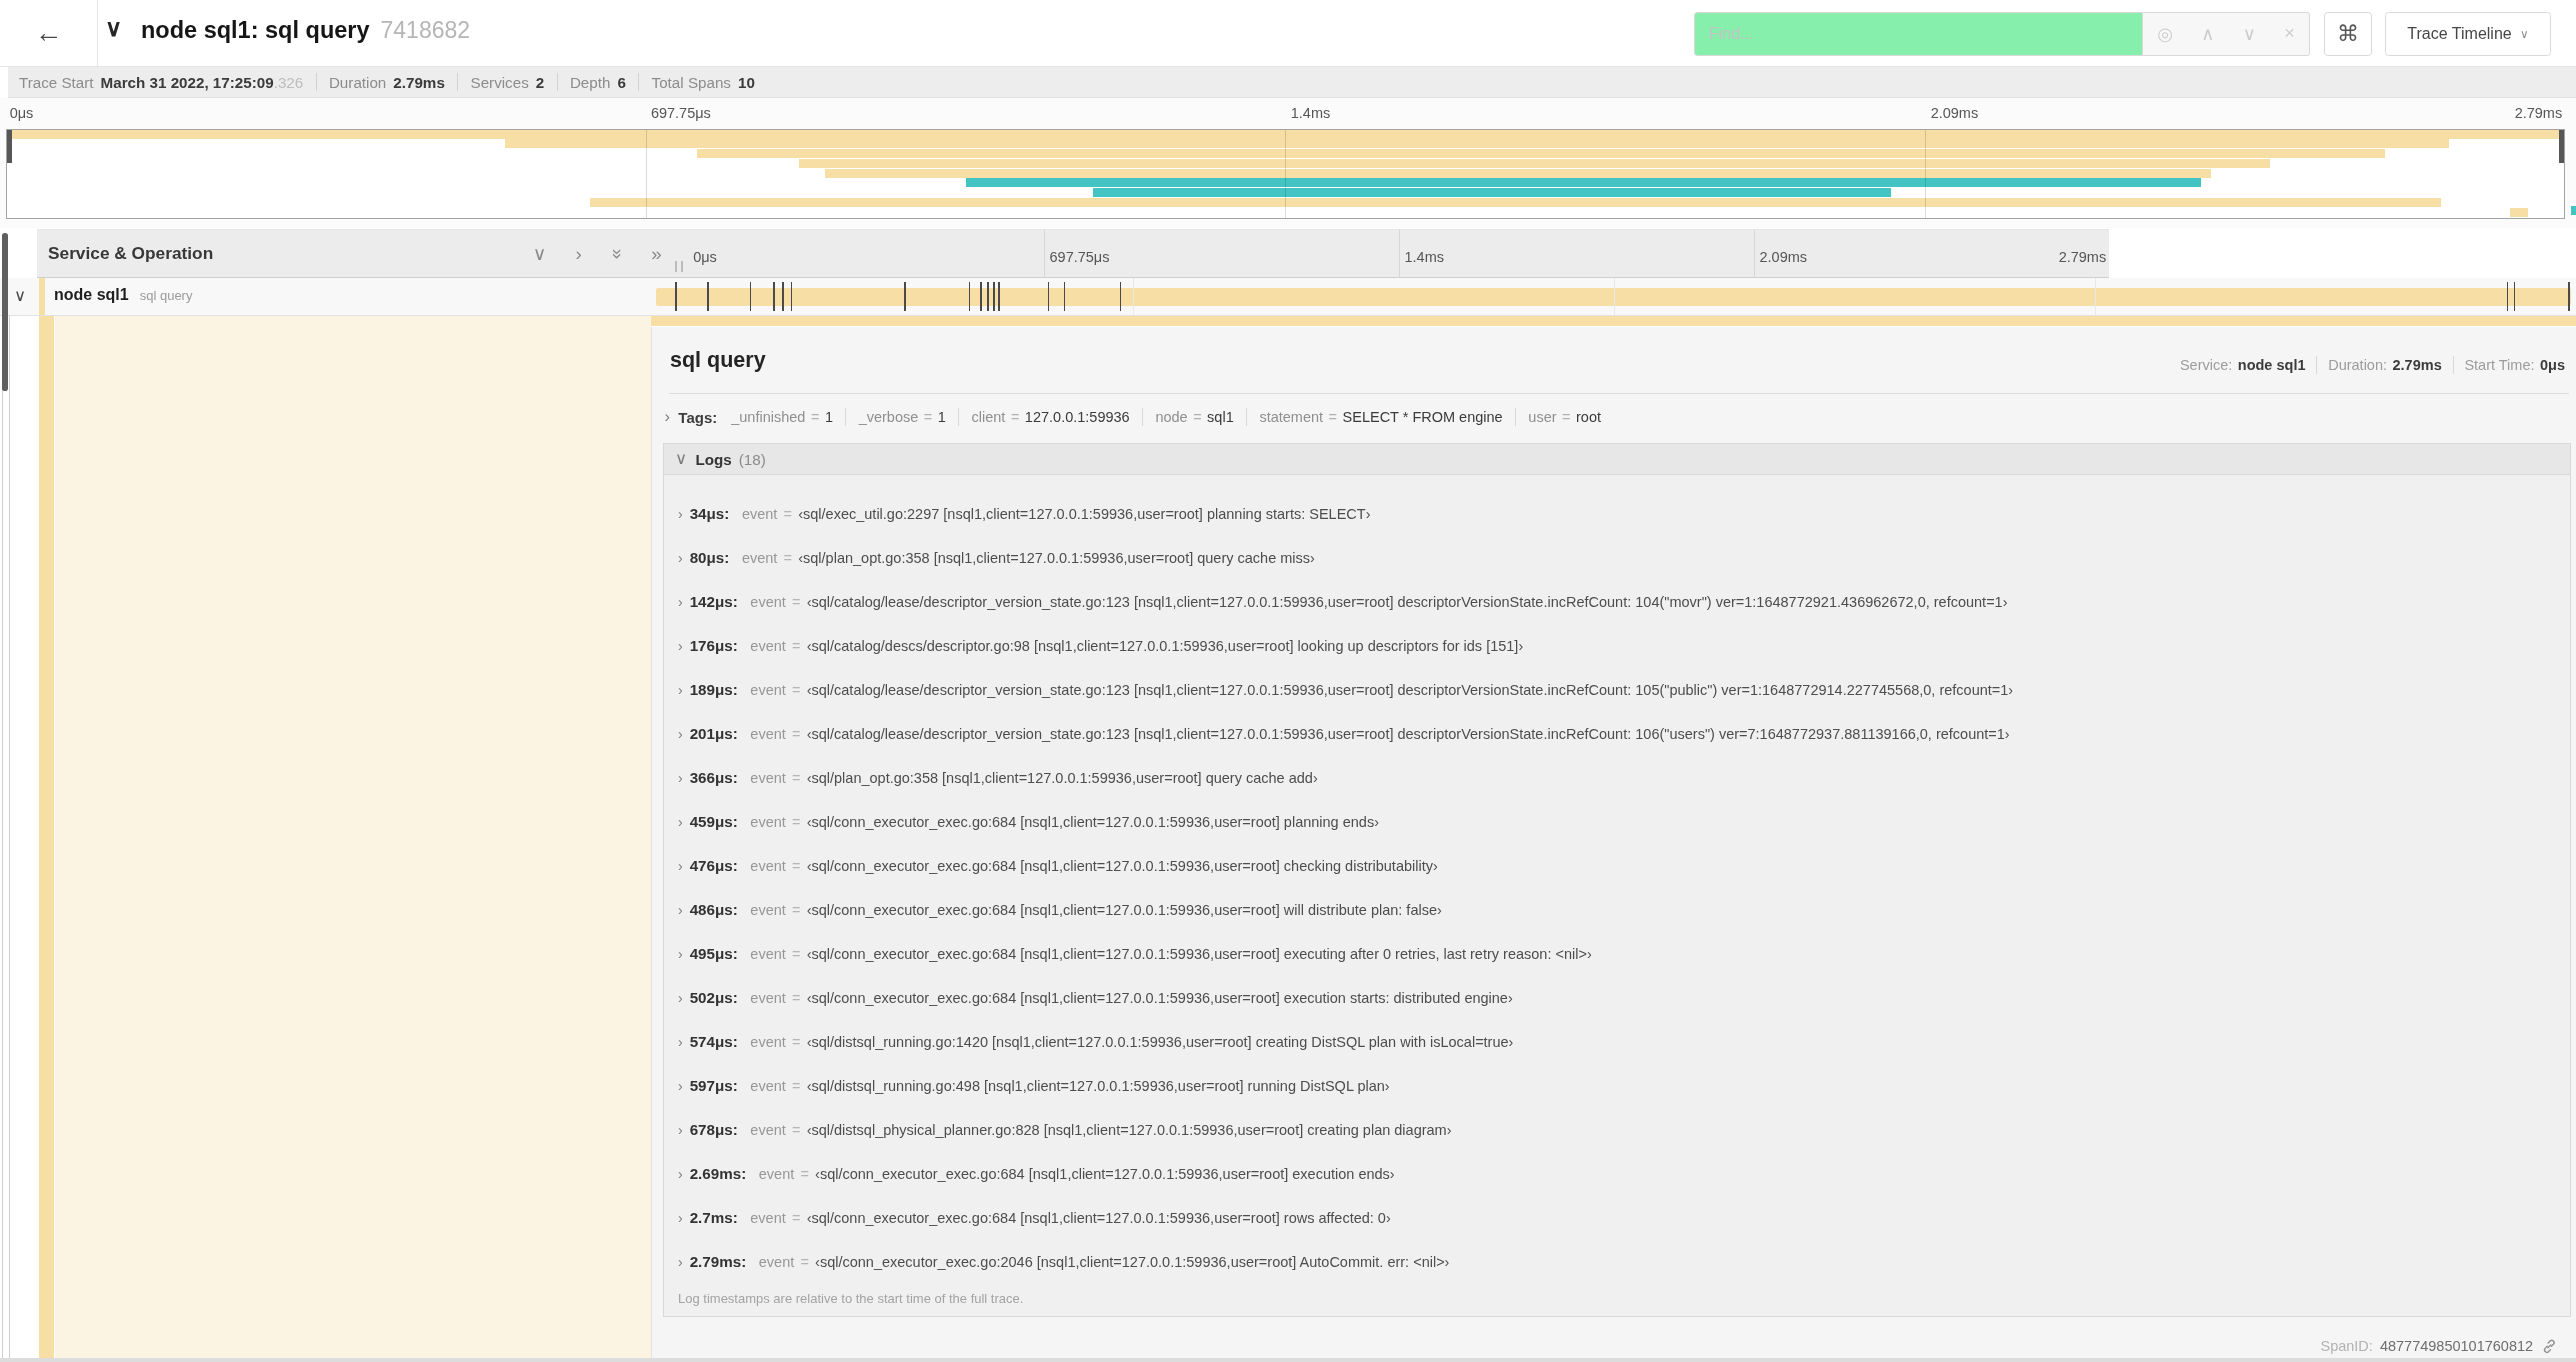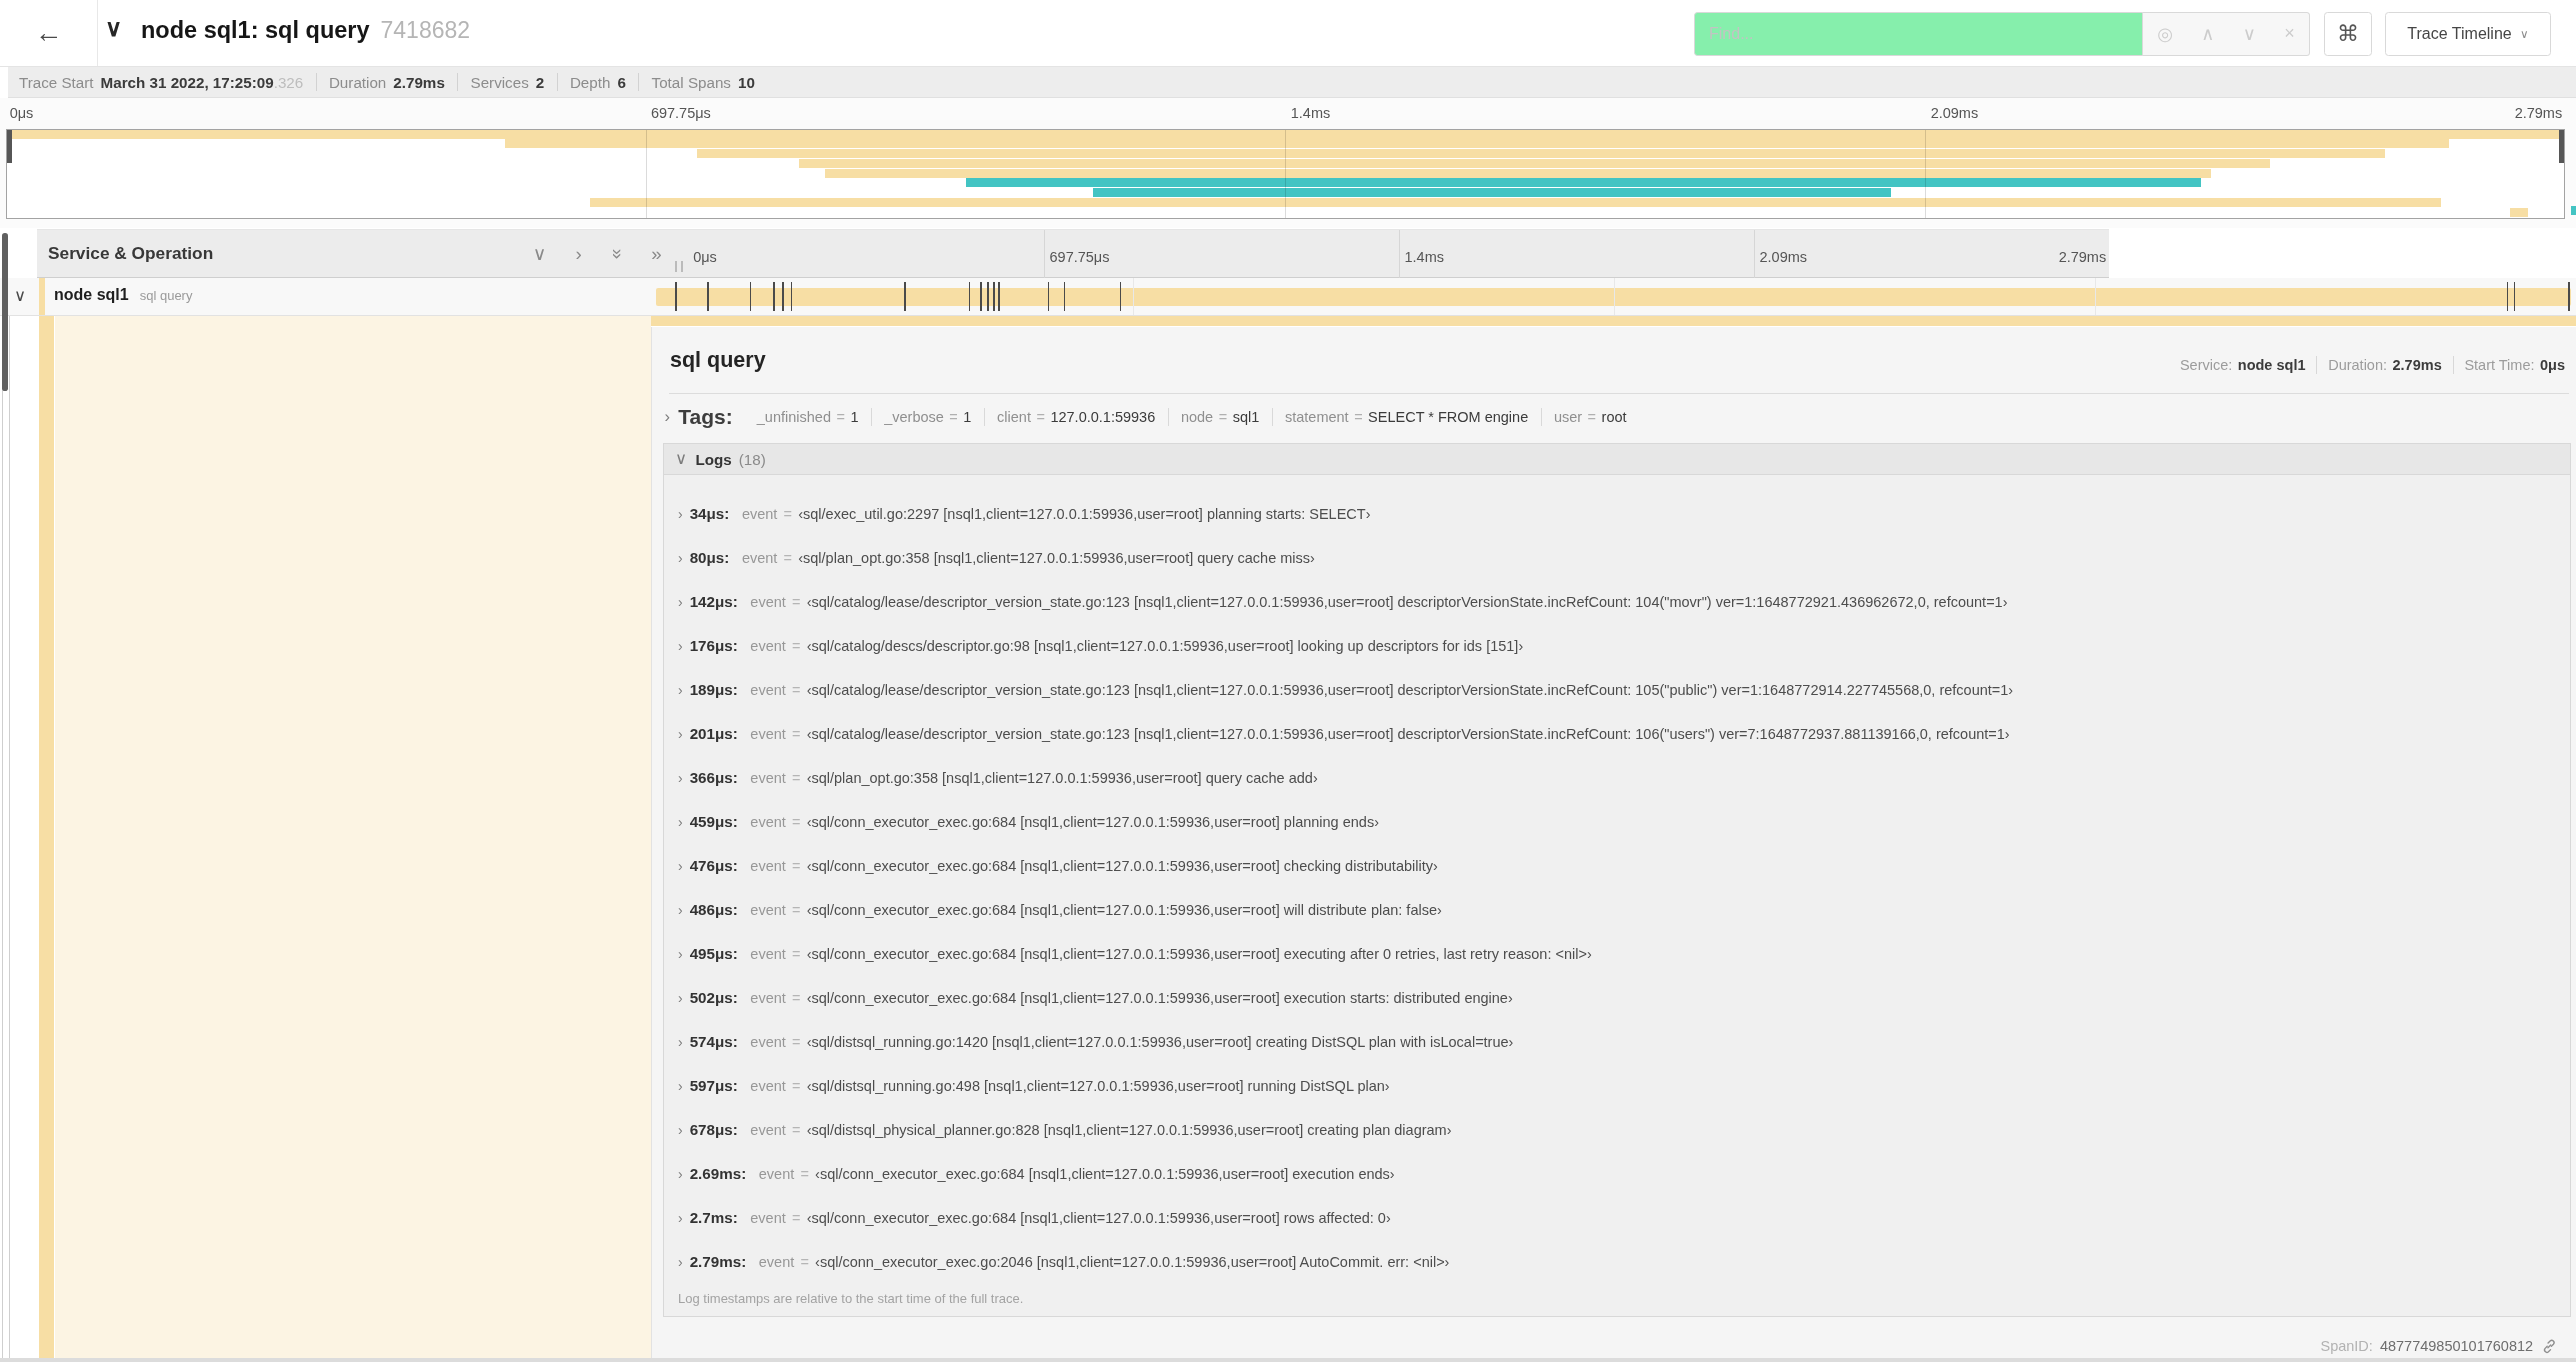--- a/index.html
+++ b/index.html
@@ -71,21 +71,21 @@
   
   #detail-panel { position:absolute; left:651px; right:0; top:327px; bottom:0; background:#f5f5f5; border-left:0.7px solid #e2e2e2; }
   .dp-title { position:absolute; left:18px; top:21px; font-size:21.5px; font-weight:700; color:#242424; }
   .dp-meta { position:absolute; right:11px; top:29px; display:flex; align-items:center; font-size:14.5px; }
   .dp-meta .ml { color:#9c9c9c; margin-right:5.5px; }
   .dp-meta .mv { color:#3c3c3c; font-weight:700; }
   .dp-meta .md { width:0.7px; height:18px; background:#d8d8d8; margin:0 11px; }
   .dp-divider { position:absolute; left:16.6px; right:7px; top:66px; height:0.7px; background:#dcdcdc; }
   .tags-row { position:absolute; left:12.5px; top:75px; height:30.5px; display:flex; align-items:center; font-size:14.5px; cursor:pointer; }
   .chev { color:#7d7d7d; font-size:16.6px; margin-right:8.3px; }
-  .tags-label { font-weight:700; color:#3d3d3d; font-size:21px; margin-right:24px; }
+  .tags-label { font-weight:700; color:#3d3d3d; font-size:15px; margin-right:14px; }
   .tags-list { display:flex; align-items:center; }
   .tag-item { display:flex; align-items:center; }
   .tag-key { color:#8f8f8f; }
   .tag-eq { color:#b0b0b0; margin:0 5.5px; }
   .tag-val { color:#3b3b3b; }
   .tag-div { width:0.7px; height:18px; background:#d9d9d9; margin:0 12.5px; }
 
   .logs-box { position:absolute; left:11px; right:5.5px; top:116px; }
   .logs-header { height:32px; background:#e7e7e7; border:0.7px solid #d8d8d8; display:flex; align-items:center; padding-left:11px; font-size:15.2px; cursor:pointer; }
   .logs-label { font-weight:700; color:#353535; margin-right:7px; }

